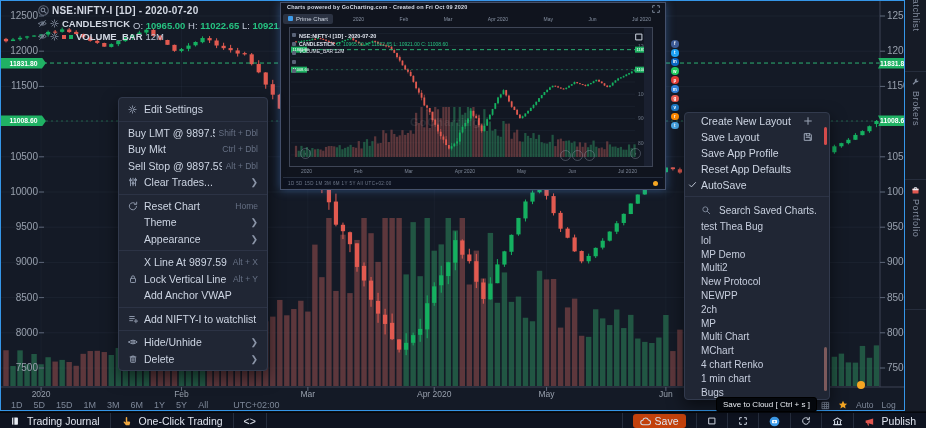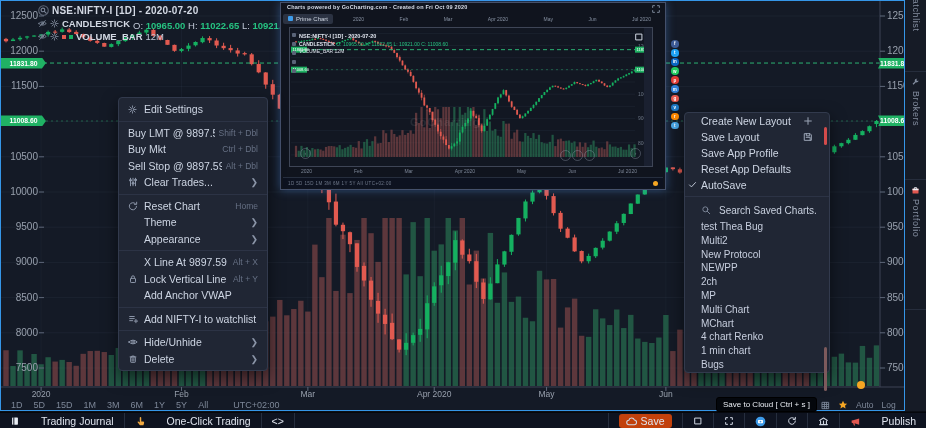--- a/index.html
+++ b/index.html
@@ -78,21 +78,21 @@
   #mini-toolstrip i{width:4px;height:4px;background:#5a6478;border-radius:1px;}
   #mini-sidebar{left:363px;top:25px;width:8px;height:138px;background:#1a2030;}
   
   #share-col{left:671px;top:40px;width:12px;display:flex;flex-direction:column;gap:1.6px;z-index:35;}
   .share-btn{width:7.5px;height:7.5px;border-radius:50%;color:#fff;font-size:4.5px;font-weight:bold;display:flex;align-items:center;justify-content:center;}
   
   #tooltip{left:716px;top:397px;background:#04070c;color:#e8ecf2;font-size:8px;padding:2px 6px;border-radius:3px;z-index:60;white-space:nowrap;border:1px solid #000;}
   
   #bottombar{left:0;top:412px;width:926px;height:16px;background:#0e1320;display:flex;align-items:center;justify-content:space-between;border-top:1px solid #05070c;}
   .bt-group{display:flex;align-items:center;height:100%;}
-  .bt-btn{display:flex;align-items:center;gap:21px;padding:0 10px;height:100%;font-size:10.5px;color:#dfe4ee;border-right:1px solid #262e3e;white-space:nowrap;}
+  .bt-btn{display:flex;align-items:center;gap:7px;padding:0 10px;height:100%;font-size:10.5px;color:#dfe4ee;border-right:1px solid #262e3e;white-space:nowrap;}
   .bt-group.right .bt-btn{border-right:none;border-left:1px solid #262e3e;}
   .bt-btn .save-chip{display:flex;align-items:center;gap:4px;background:#c2410c;border-radius:3px;padding:1px 7px;}
 </style>
 </head>
 <body>
 
 <div id="stage">
 
   <div id="chart" class="abs">
     <svg id="main-svg" class="abs" width="903" height="409">
@@ -1298,20 +1298,22 @@
       <span class="icon">
           <svg width="10" height="10" viewBox="0 0 12 12" fill="none" stroke="currentColor" stroke-width="1.2" stroke-linecap="round" stroke-linejoin="round">
             <circle cx="5.2" cy="5.2" r="3"></circle>
             <path d="M7.5 7.5l3 3"></path>
           </svg>
         </span>
       <span>Search Saved Charts.</span>
     </div>
     <div id="saved-list">
         <div class="list-row">test Thea Bug</div>
+        <div class="list-row">lol</div>
+        <div class="list-row">MP Demo</div>
         <div class="list-row">Multi2</div>
         <div class="list-row">New Protocol</div>
         <div class="list-row">NEWPP</div>
         <div class="list-row">2ch</div>
         <div class="list-row">MP</div>
         <div class="list-row">Multi Chart</div>
         <div class="list-row">MChart</div>
         <div class="list-row">4 chart Renko</div>
         <div class="list-row">1 min chart</div>
         <div class="list-row">Bugs</div>

